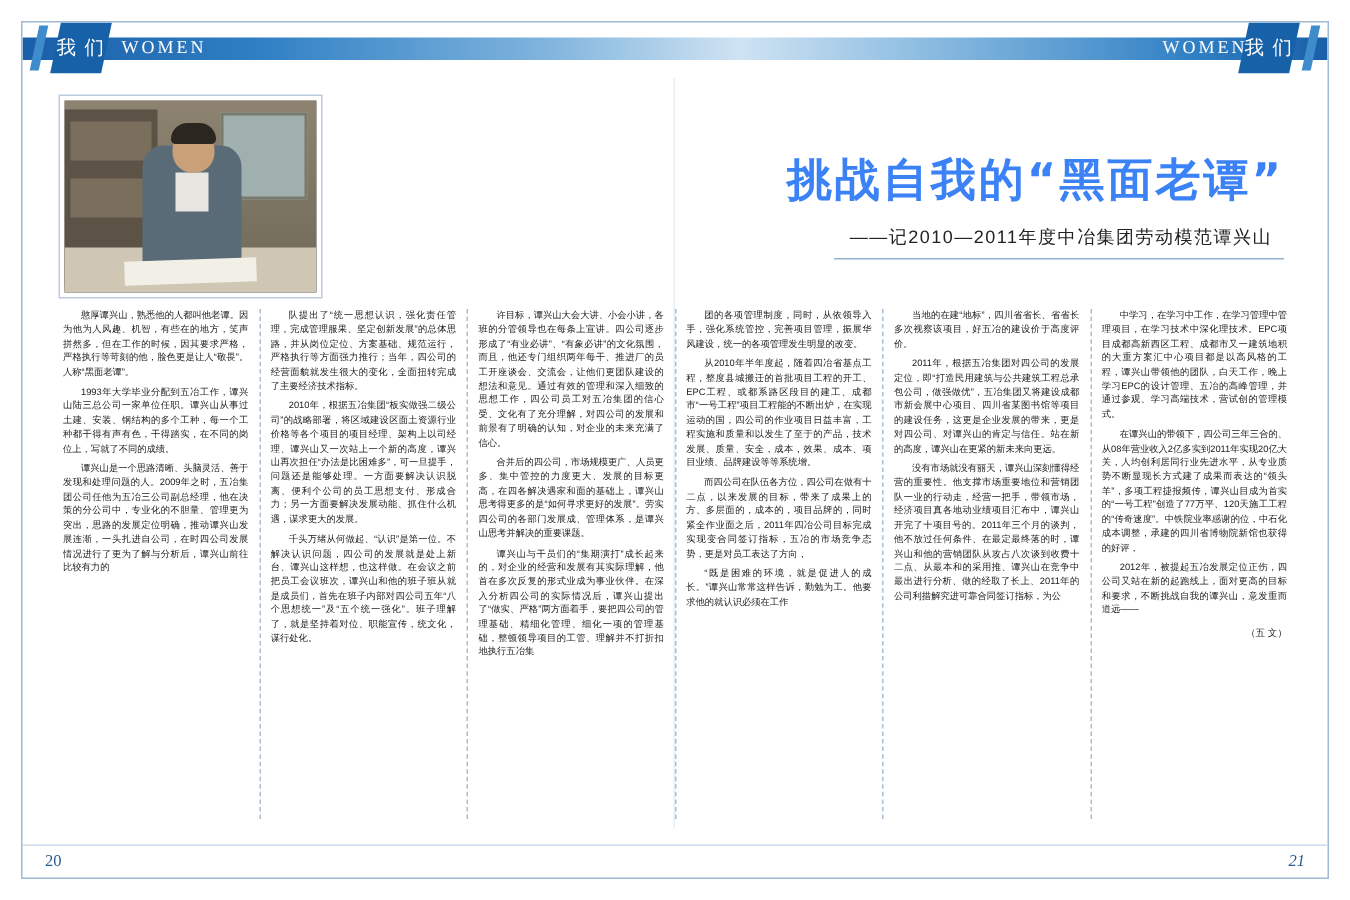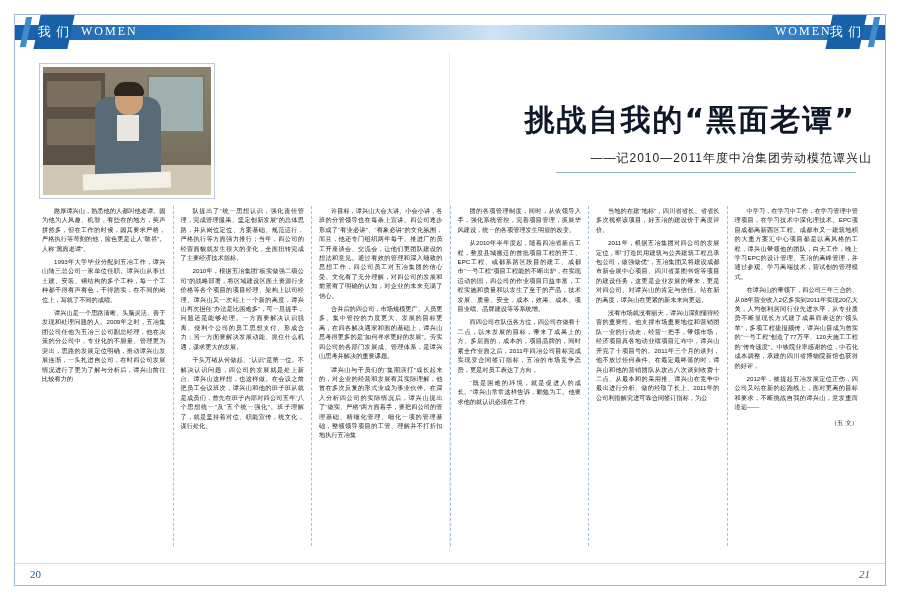--- a/index.html
+++ b/index.html
@@ -63,26 +63,26 @@
   .ph-win{position:absolute;right:6px;top:8px;width:54px;height:54px;background:#9fb0ae;border:2px solid #7b7a6a;}
   .ph-desk{position:absolute;left:0;bottom:0;width:168px;height:30px;background:#cfc6b4;}
   .ph-person{position:absolute;left:52px;top:30px;width:66px;height:80px;background:#5a6b78;border-radius:14px 14px 0 0;}
   .ph-head{position:absolute;left:72px;top:18px;width:28px;height:30px;background:#caa079;border-radius:50% 50% 45% 45%;}
   .ph-hair{position:absolute;left:71px;top:15px;width:30px;height:14px;background:#2b2620;border-radius:14px 14px 4px 4px;}
   .ph-shirt{position:absolute;left:74px;top:48px;width:22px;height:26px;background:#e8e6e0;}
   .ph-paper{position:absolute;left:40px;bottom:6px;width:88px;height:16px;background:#f2efe6;transform:rotate(-2deg);}
   
   .title-main{
     position:absolute;right:44px;top:100px;
-    font-size:30px;font-weight:bold;color:#0f172a;
+    font-size:30px;font-weight:bold;color:#3b82f6;
     font-family:"DejaVu Sans",sans-serif;letter-spacing:2px;
     text-align:right;
   }
   .title-sub{
-    position:absolute;right:28px;top:150px;
+    position:absolute;right:52px;top:150px;
     font-size:12px;color:#222222;text-align:left;letter-spacing:1px;
   }
   .title-rule{
     position:absolute;right:44px;top:172px;width:300px;height:1px;background:#8fb3d2;
   }
   
   .cols{
     position:absolute;left:36px;top:206px;width:828px;height:340px;
     display:flex;gap:0;
   }

